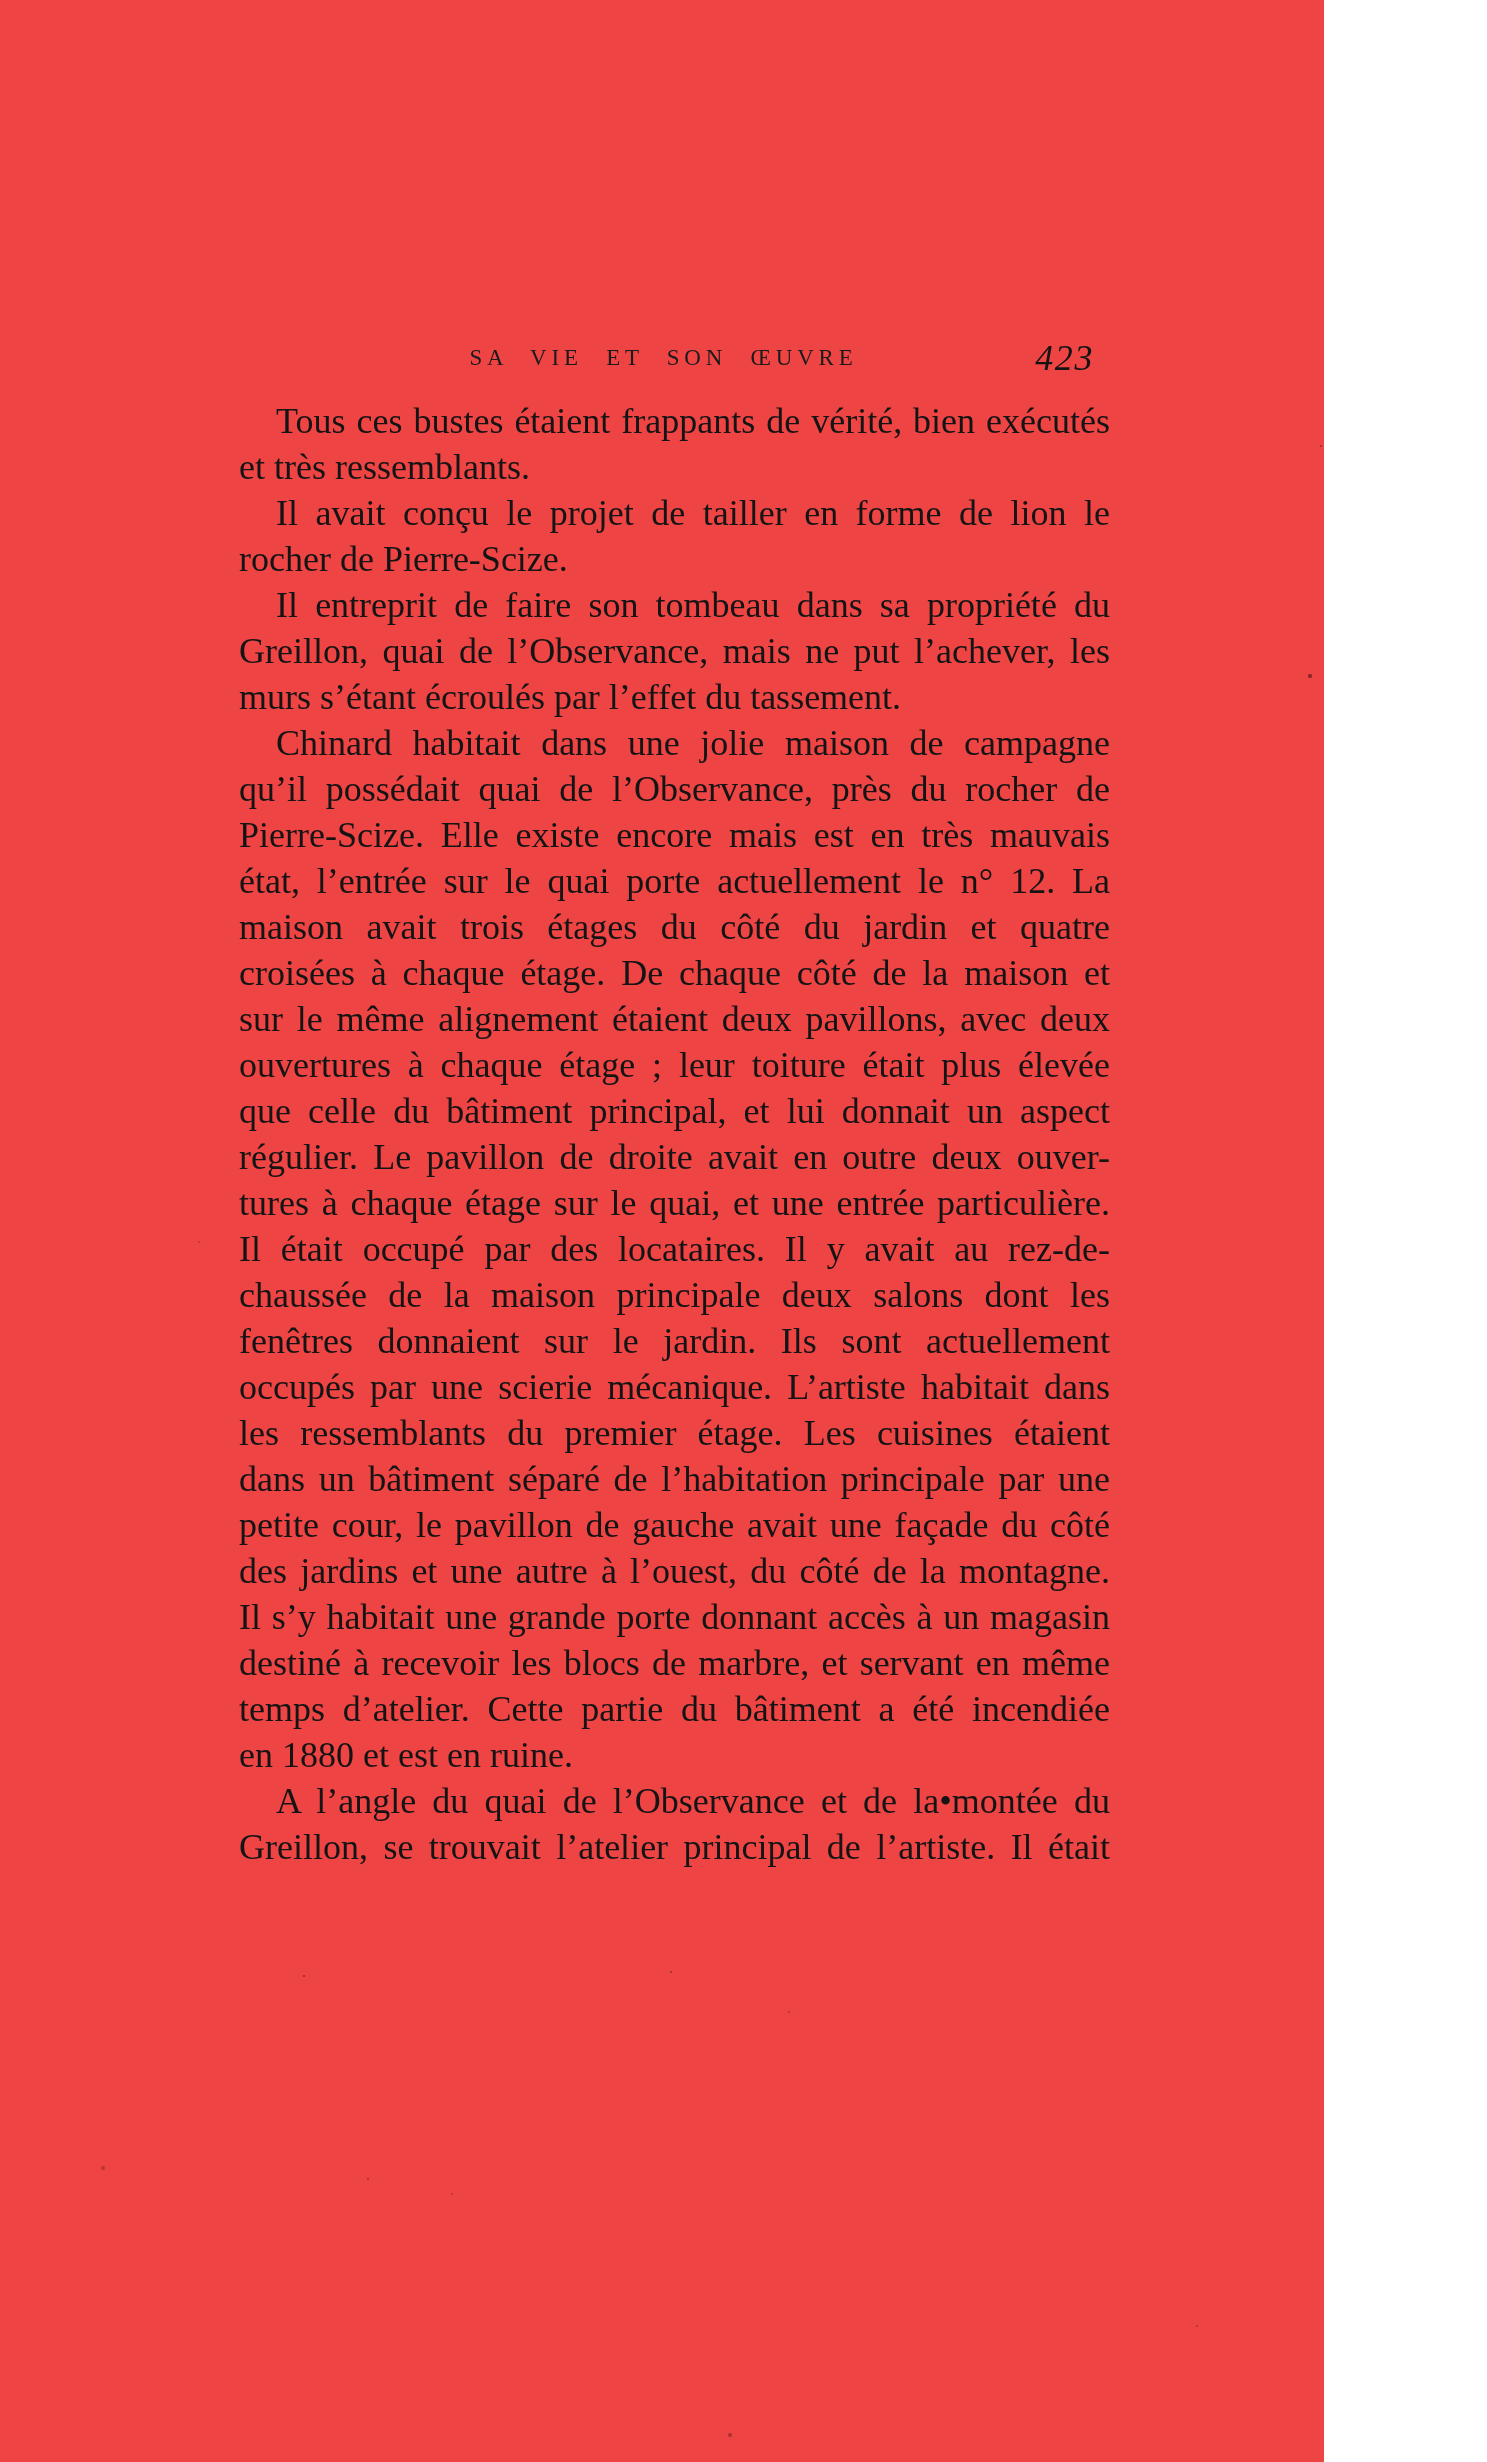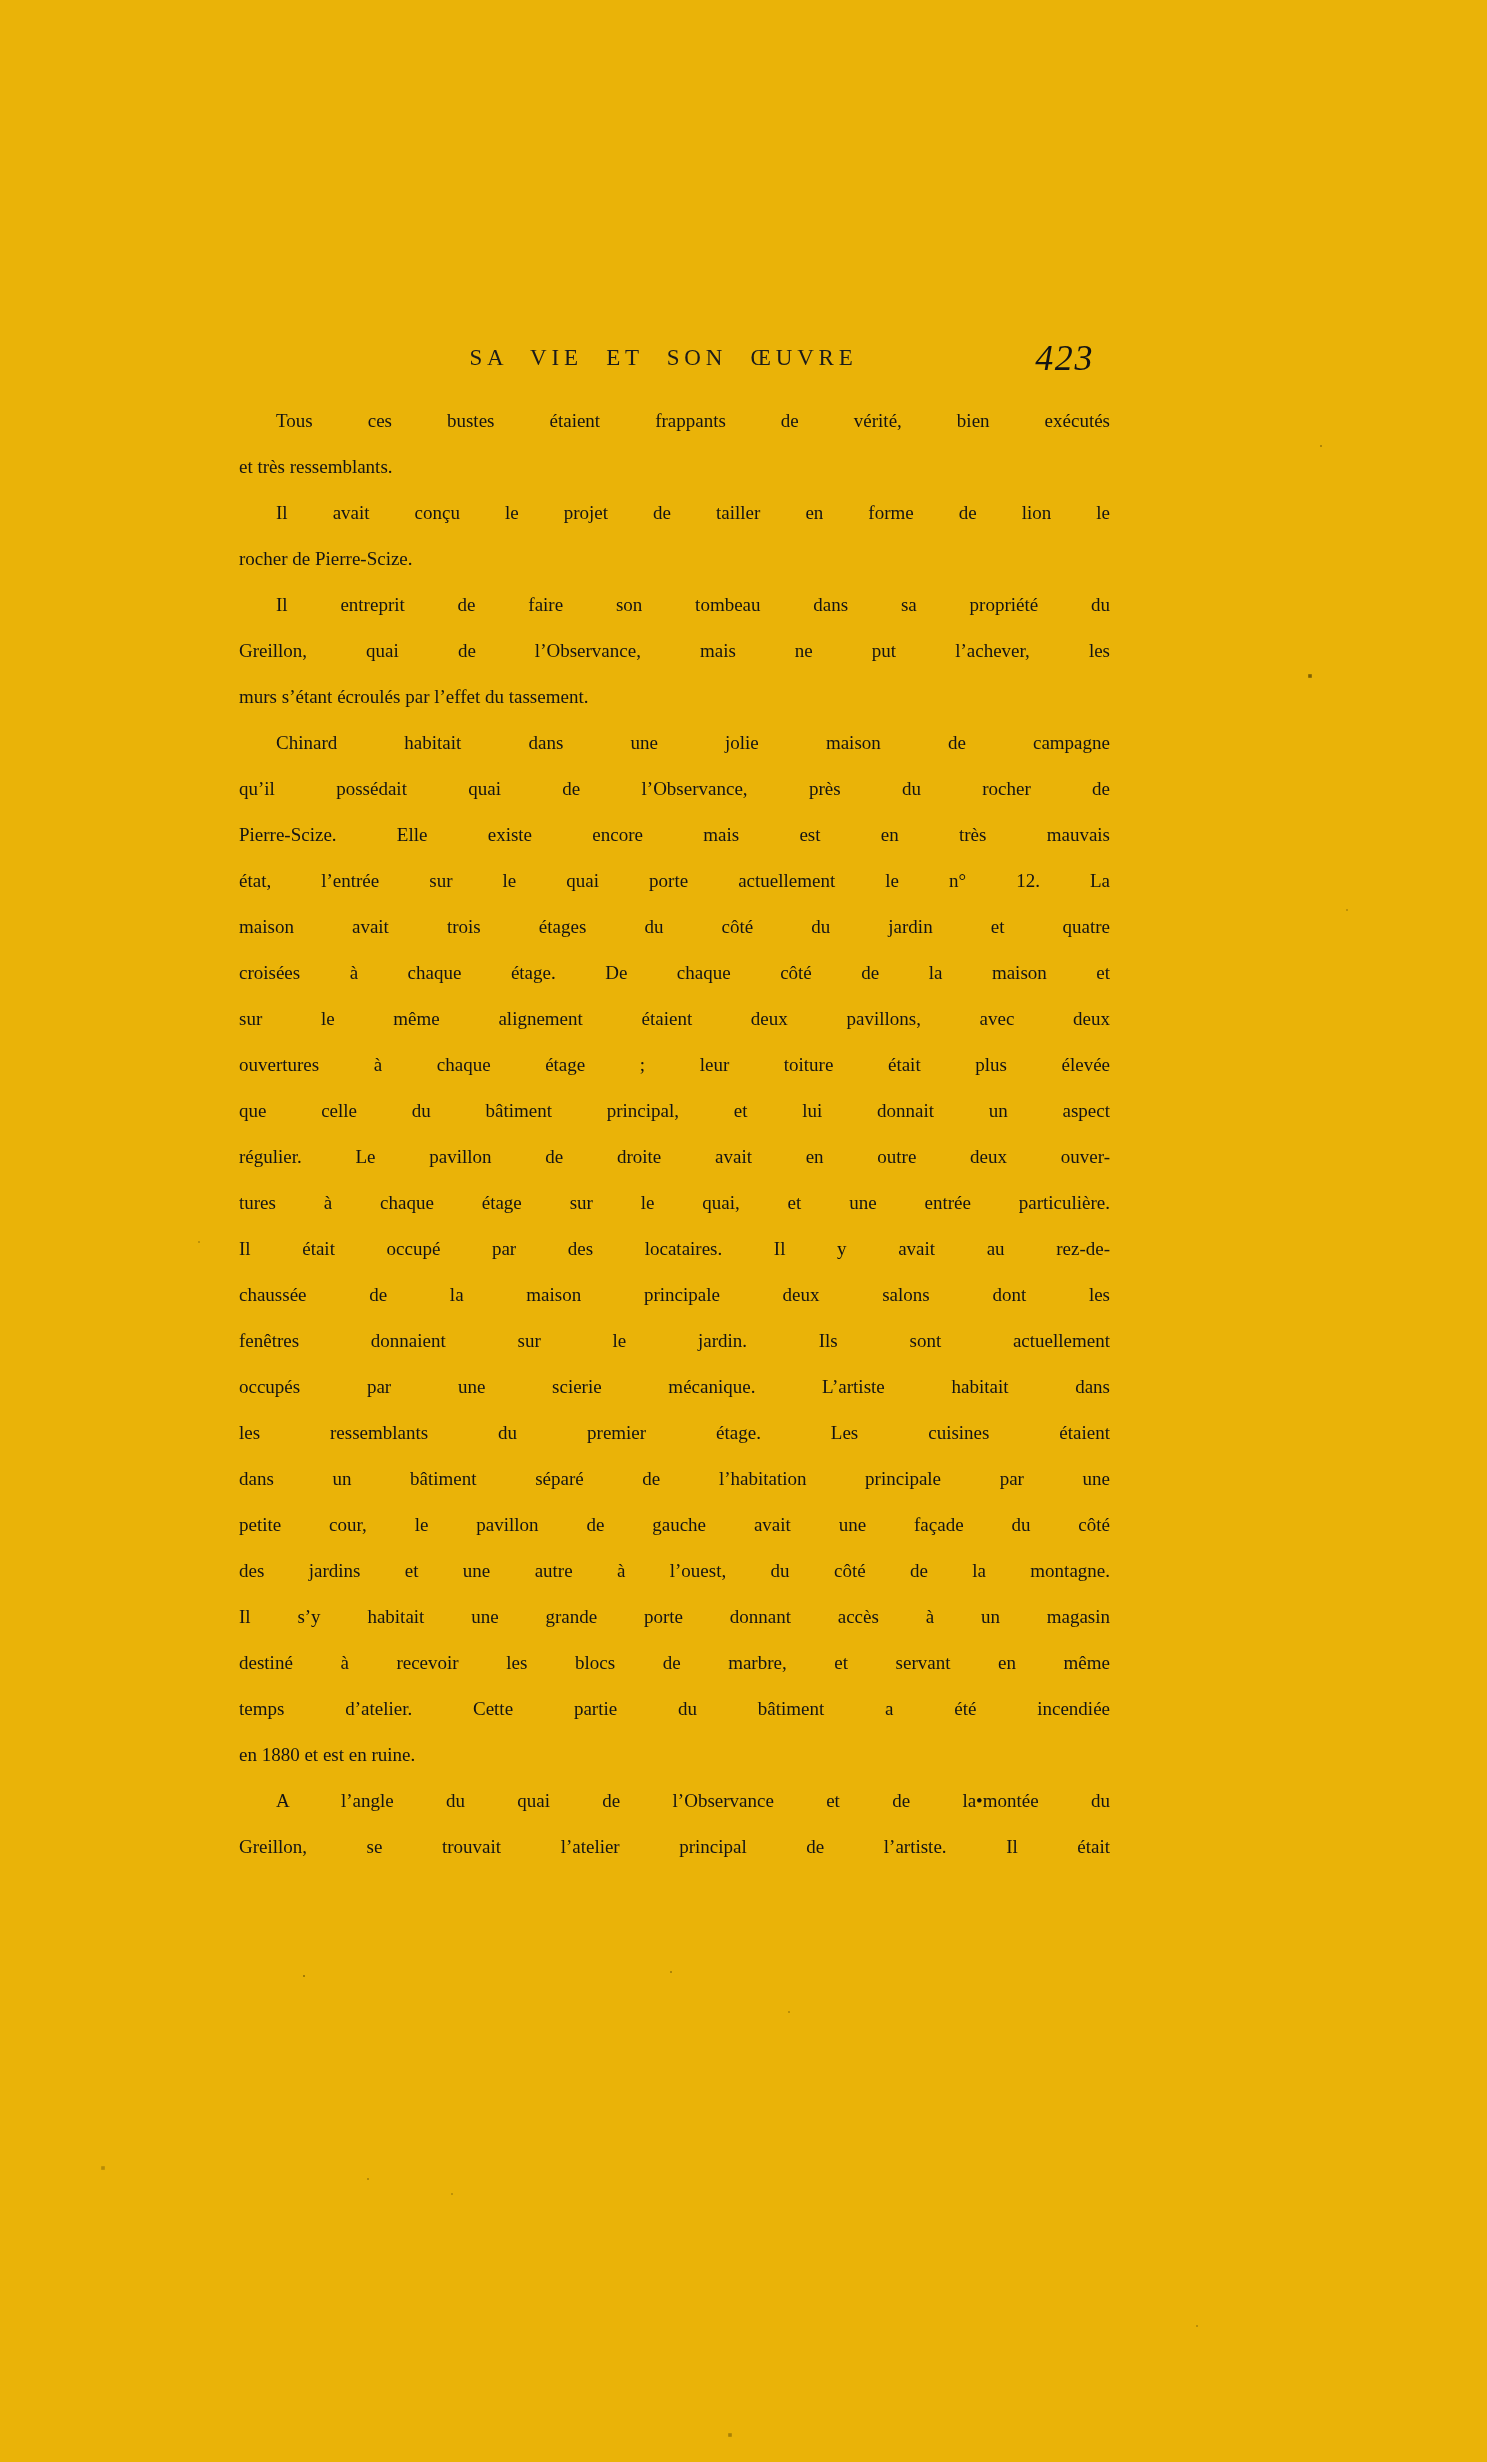--- a/index.html
+++ b/index.html
@@ -2,23 +2,23 @@
 <html style="font-size:12.8px"><head>
 <meta charset="utf-8">
 <style>
   html, body {
     margin: 0;
     padding: 0;
     background: #ffffff;
   }
   .page {
     position: relative;
-    width: 1487px;
+    width: 1324px;
     height: 2462px;
-    background: #eab308;
+    background: #ef4444;
     font-family: "Liberation Serif", "DejaVu Serif", serif;
     color: #161616;
     overflow: hidden;
   }
   .content {
     position: absolute;
     left: 239px;
     top: 345px;
     width: 871px;
   }
@@ -46,21 +46,21 @@
     color: #141414;
     font-style: italic;
   }
   .page-body {
     margin-top: 16px;
   }
   .para {
     margin: 0;
   }
   .line {
-    font-size: 19px;
+    font-size: 36px;
     line-height: 46px;
     height: 46px;
     color: #141414;
     white-space: nowrap;
     overflow: visible;
   }
   .line.just {
     text-align: justify;
     text-align-last: justify;
   }

